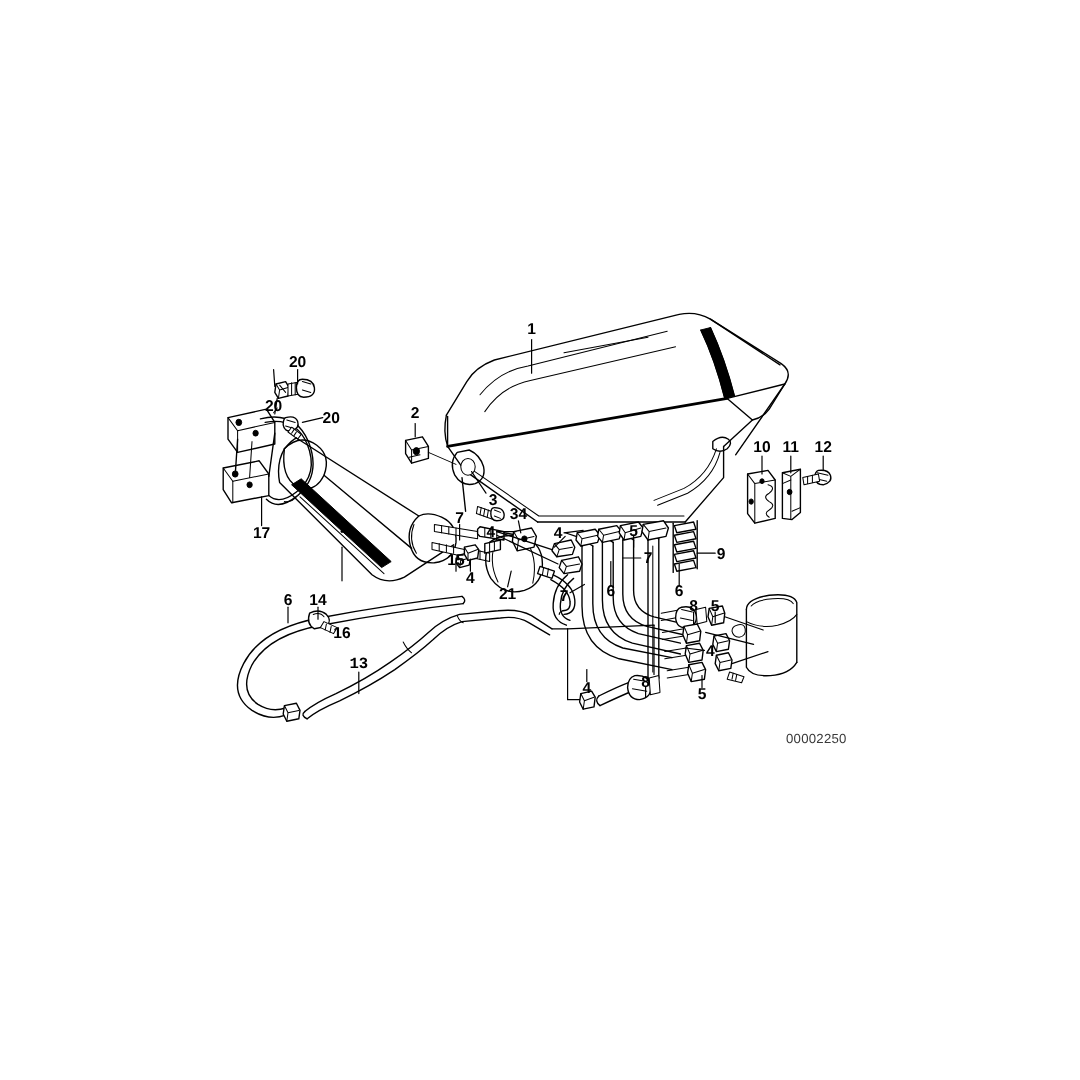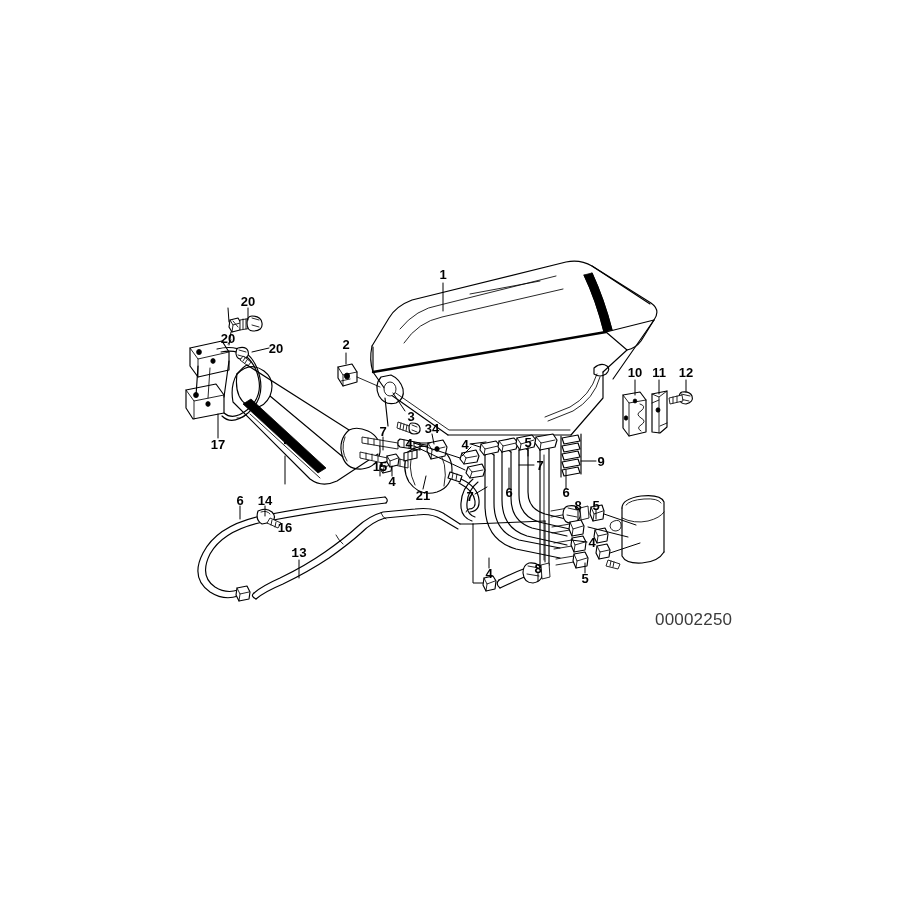--- a/index.html
+++ b/index.html
@@ -35,21 +35,21 @@
     font-weight: bold;
     color: #000000;
     line-height: 1;
     white-space: nowrap;
     transform: translate(-50%, -50%);
     user-select: none;
   }
   .diagram-id {
     position: absolute;
     font-family: "Liberation Sans", sans-serif;
-    font-size: 17px;
+    font-size: 11px;
     font-weight: normal;
     letter-spacing: 0.2px;
     color: #3b3b3b;
     white-space: nowrap;
   }
   
   .ln   { fill: none; stroke: #000000; stroke-width: 1.15; stroke-linecap: round; stroke-linejoin: round; }
   .ln-t { fill: none; stroke: #000000; stroke-width: 0.85; stroke-linecap: round; stroke-linejoin: round; }
   .ln-h { fill: none; stroke: #000000; stroke-width: 2.3;  stroke-linecap: round; stroke-linejoin: round; }
   .fillw { fill: #ffffff; stroke: #000000; stroke-width: 1.15; stroke-linejoin: round; }

